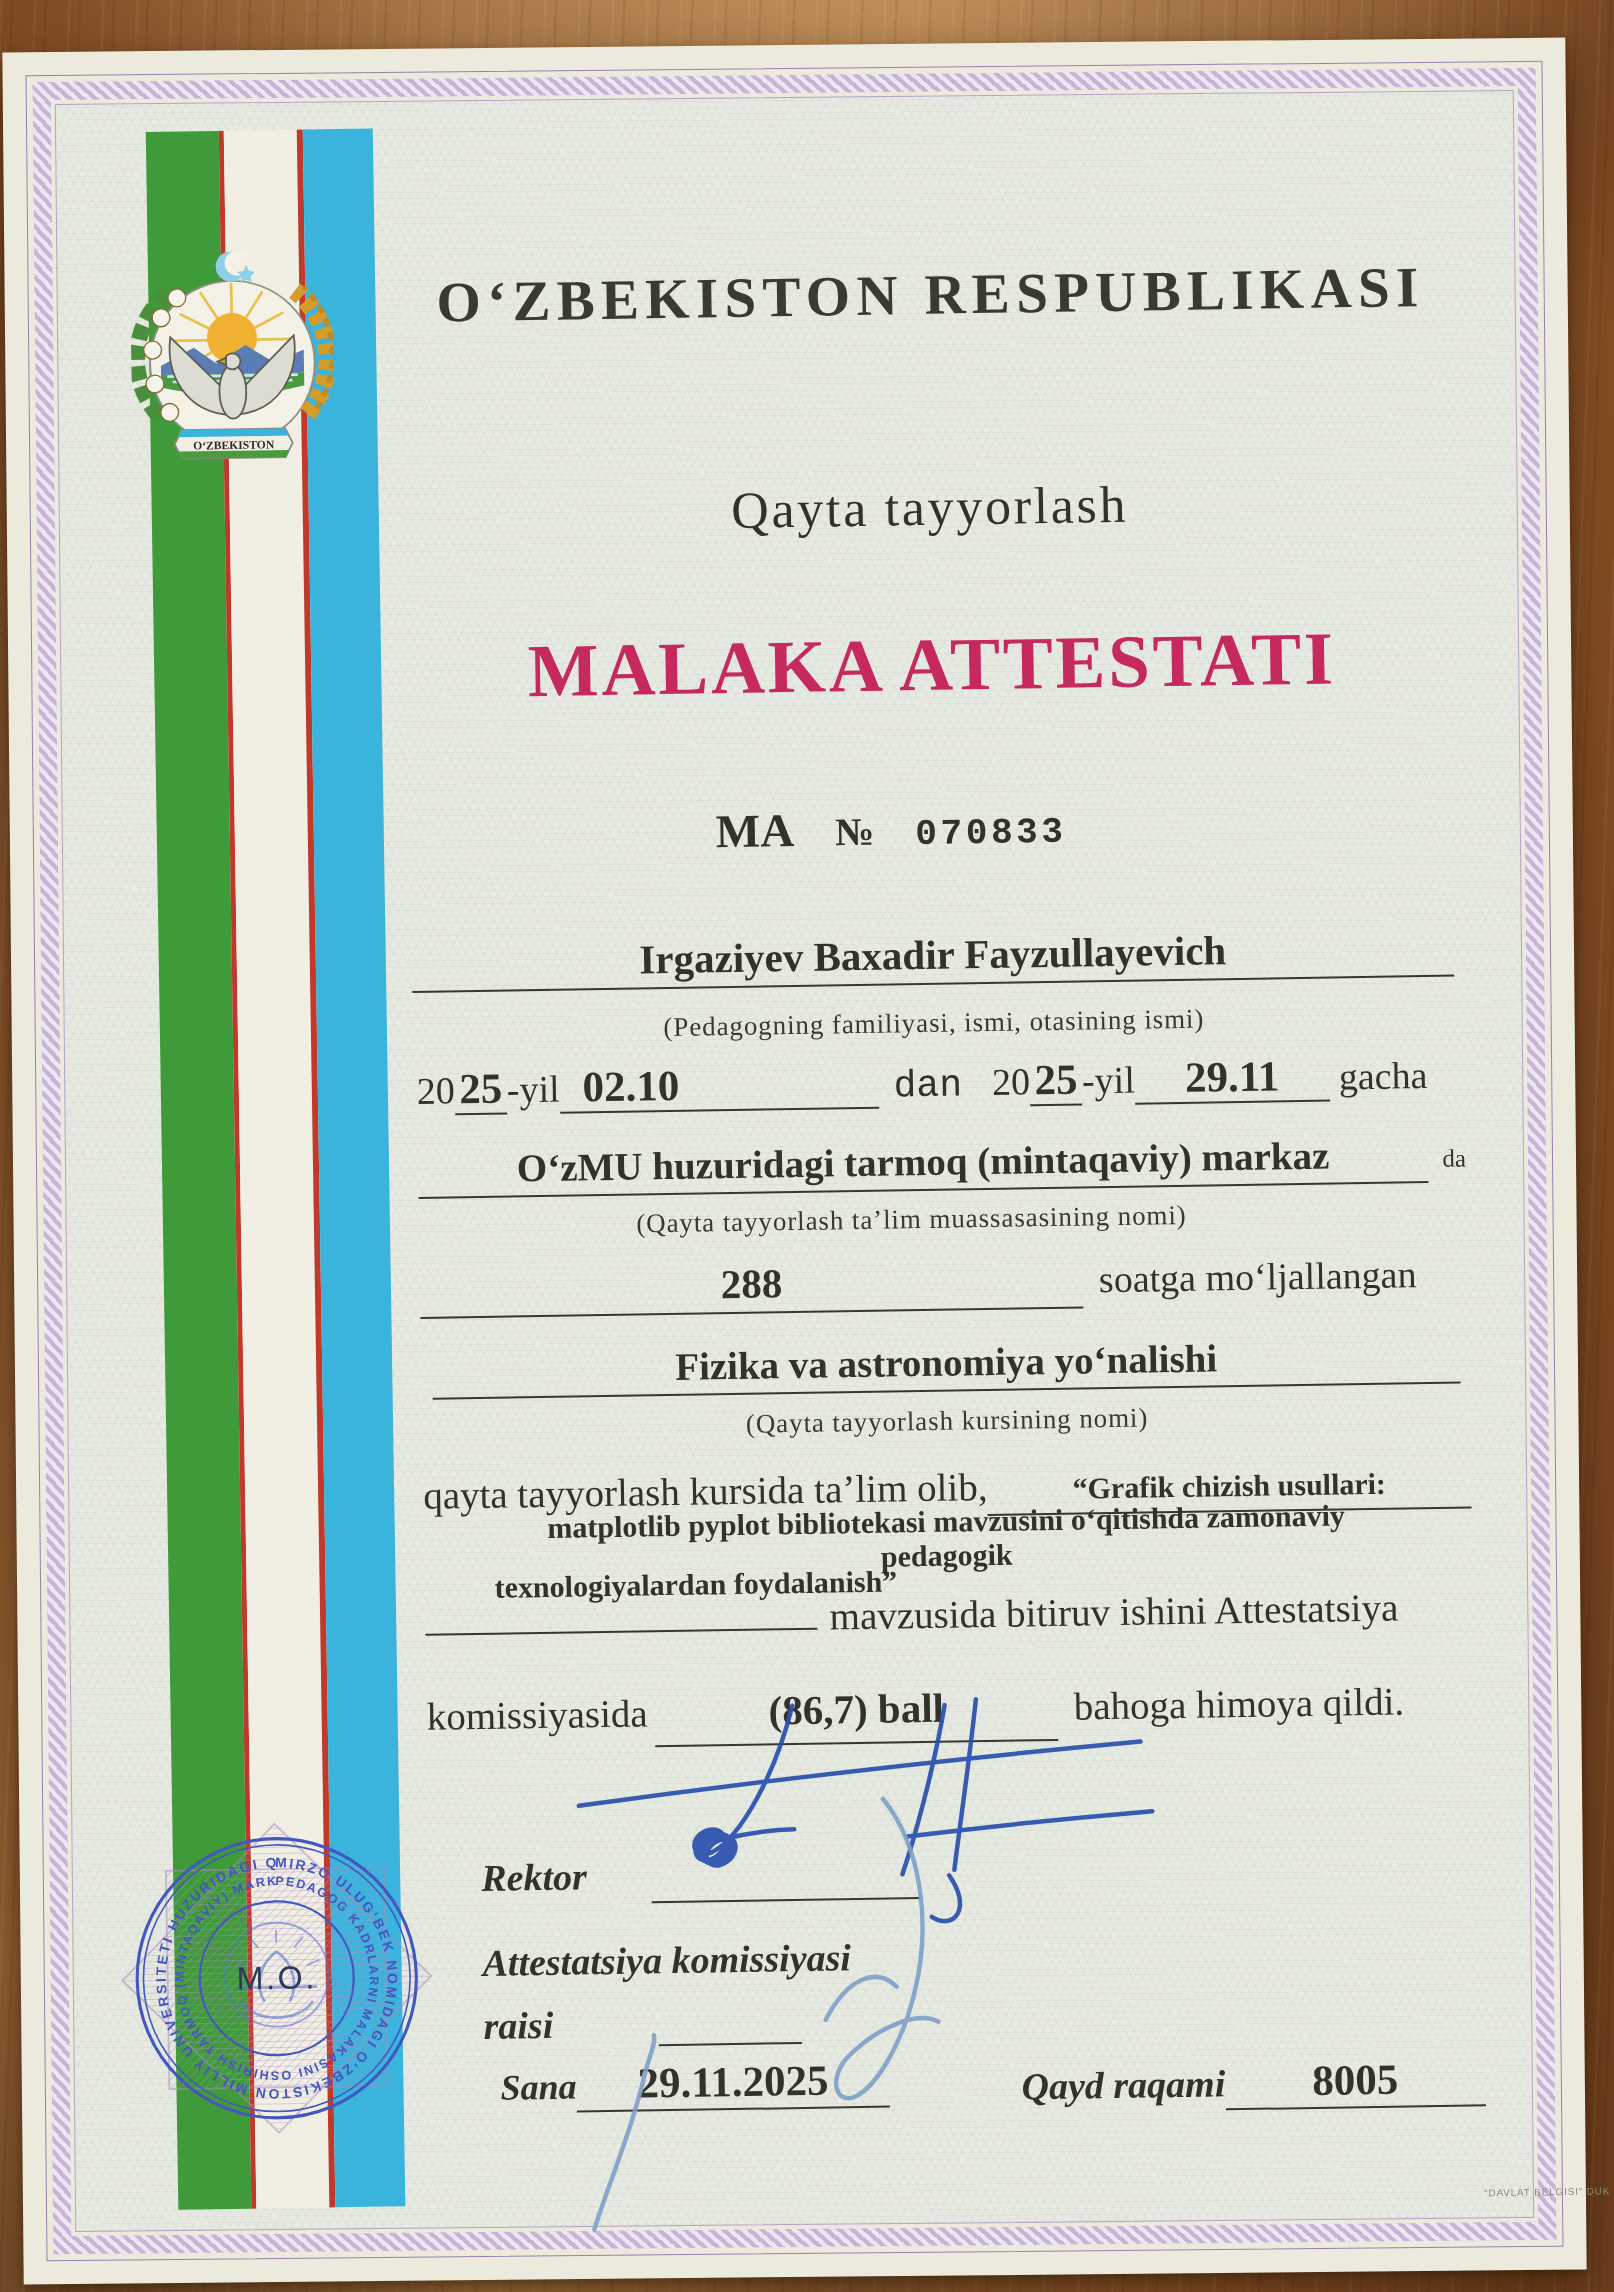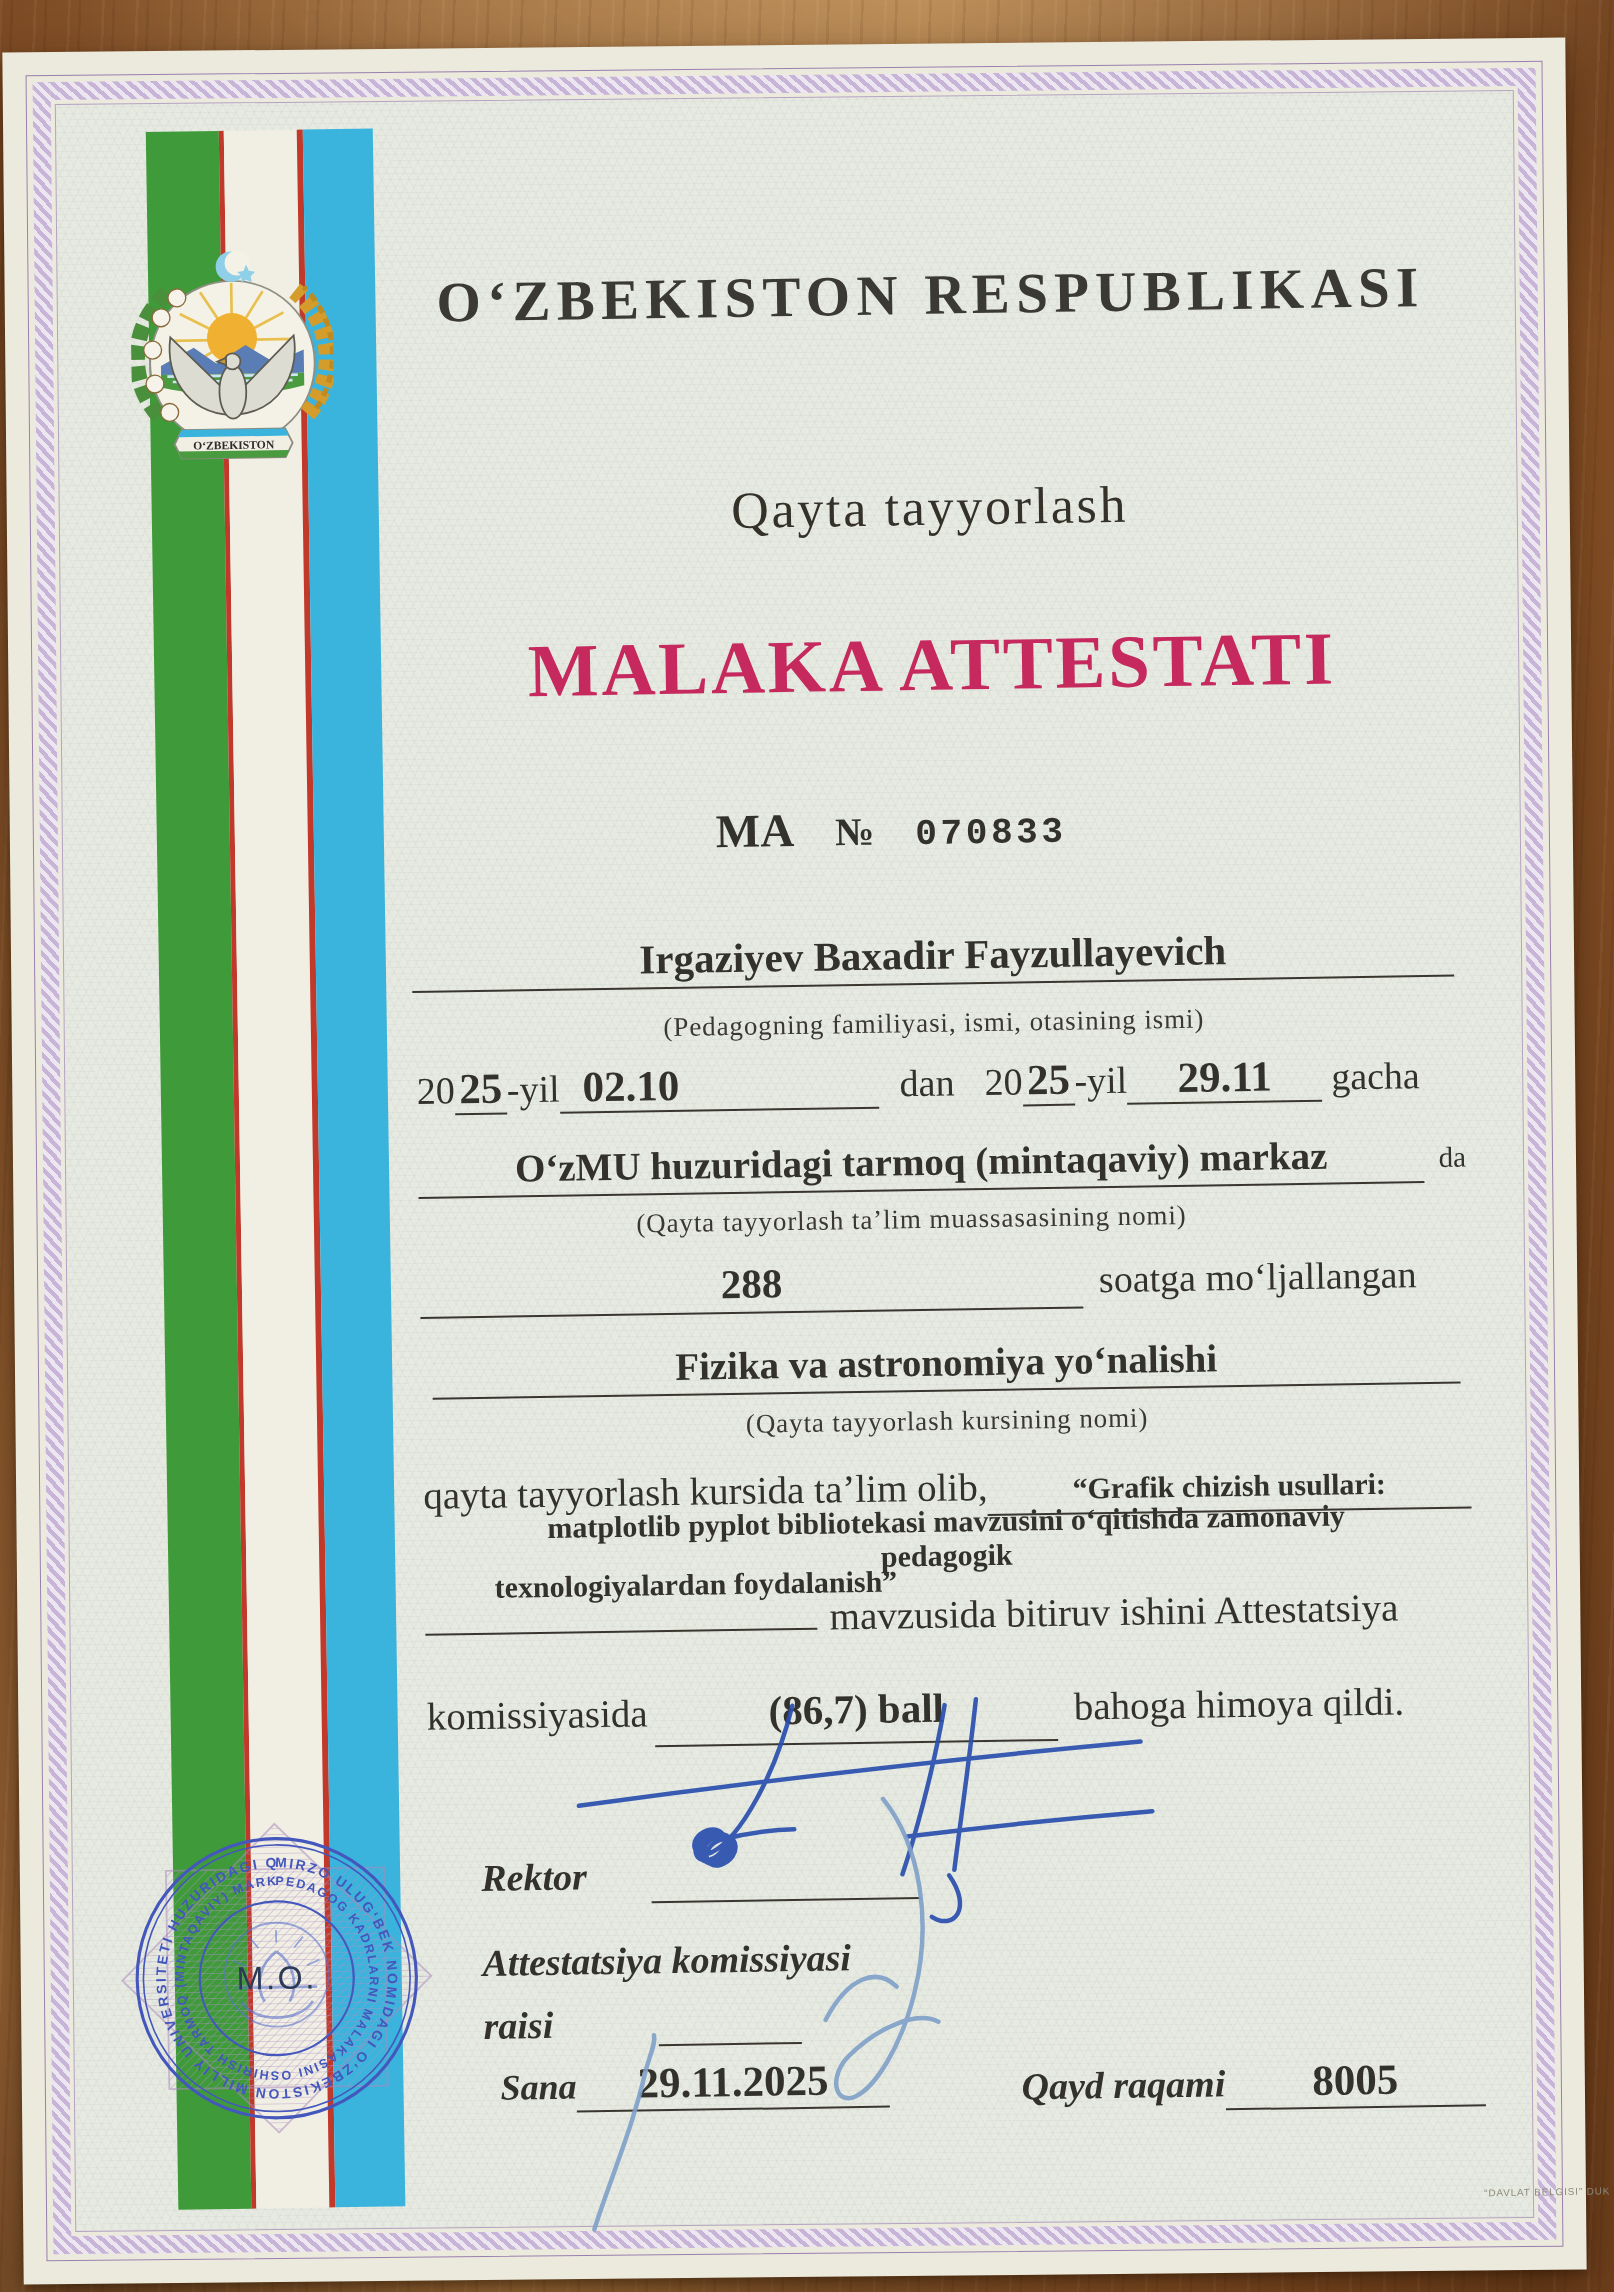--- a/index.html
+++ b/index.html
@@ -134,31 +134,31 @@
     </div>
 
     <div class="abs ctr b u" style="left:402px;top:888px;width:1042px;font-size:41px;padding-bottom:3.6px;">Irgaziyev Baxadir Fayzullayevich</div>
     <div class="abs ctr cap" style="left:402px;top:965px;width:1042px;">(Pedagogning familiyasi, ismi, otasining ismi)</div>
 
     <div class="abs row" style="left:405px;top:1014px;width:1030px;font-size:38px;">
       <span>20</span>
       <span class="u fillval ctr" style="width:52px;font-size:43px;">25</span>
       <span>-yil</span>
       <span class="u fillval" style="width:296px;font-size:43px;padding-left:23px;">02.10</span>
-      <span style="margin-left:21px;">dan</span>
+      <span style="margin-left:15px;font-family:Liberation Mono, monospace;">dan</span>
       <span style="margin-left:30px;">20</span>
       <span class="u fillval ctr" style="width:52px;font-size:43px;">25</span>
       <span>-yil</span>
       <span class="u fillval ctr" style="width:195px;font-size:43px;">29.11</span>
       <span style="margin-left:9px;">gacha</span>
     </div>
 
     <div class="abs row" style="left:405px;top:1096px;width:1048px;">
       <span class="u b ctr" style="flex:1;font-size:39px;padding-bottom:5.4px;">O‘zMU huzuridagi tarmoq (mintaqaviy) markaz</span>
-      <span style="font-size:29px;margin-left:14.3px;">da</span>
+      <span style="font-size:25px;margin-left:14.3px;">da</span>
     </div>
     <div class="abs ctr cap" style="left:405px;top:1161px;width:985px;">(Qayta tayyorlash ta’lim muassasasining nomi)</div>
 
     <div class="abs row" style="left:405px;top:1214px;width:1048px;">
       <span class="u b ctr" style="width:663px;font-size:41px;padding-bottom:3.6px;">288</span>
       <span style="font-size:38px;margin-left:16px;">soatga mo‘ljallangan</span>
     </div>
 
     <div class="abs ctr b u" style="left:416px;top:1297px;width:1028px;font-size:39px;padding-bottom:5.4px;">Fizika va astronomiya yo‘nalishi</div>
     <div class="abs ctr cap" style="left:416px;top:1363px;width:1028px;">(Qayta tayyorlash kursining nomi)</div>

